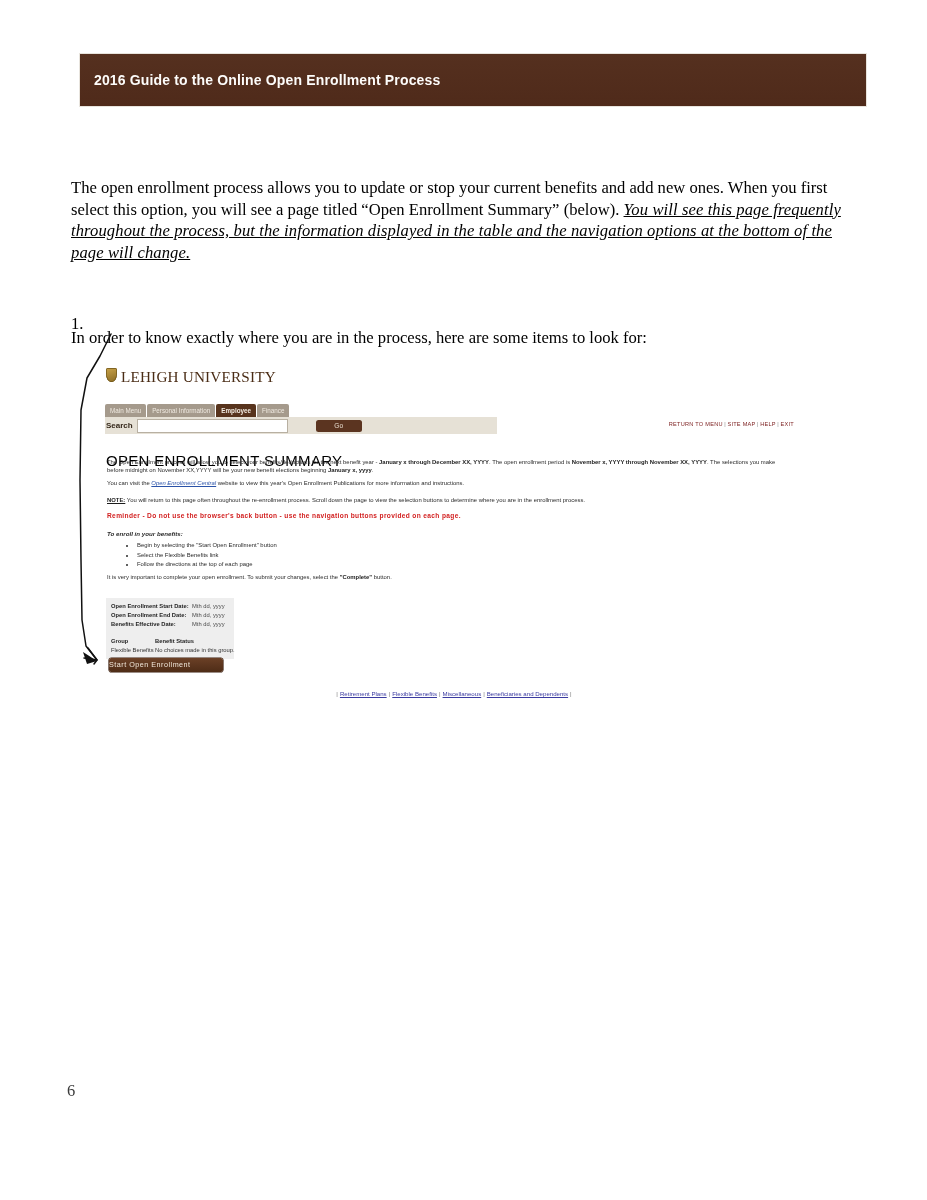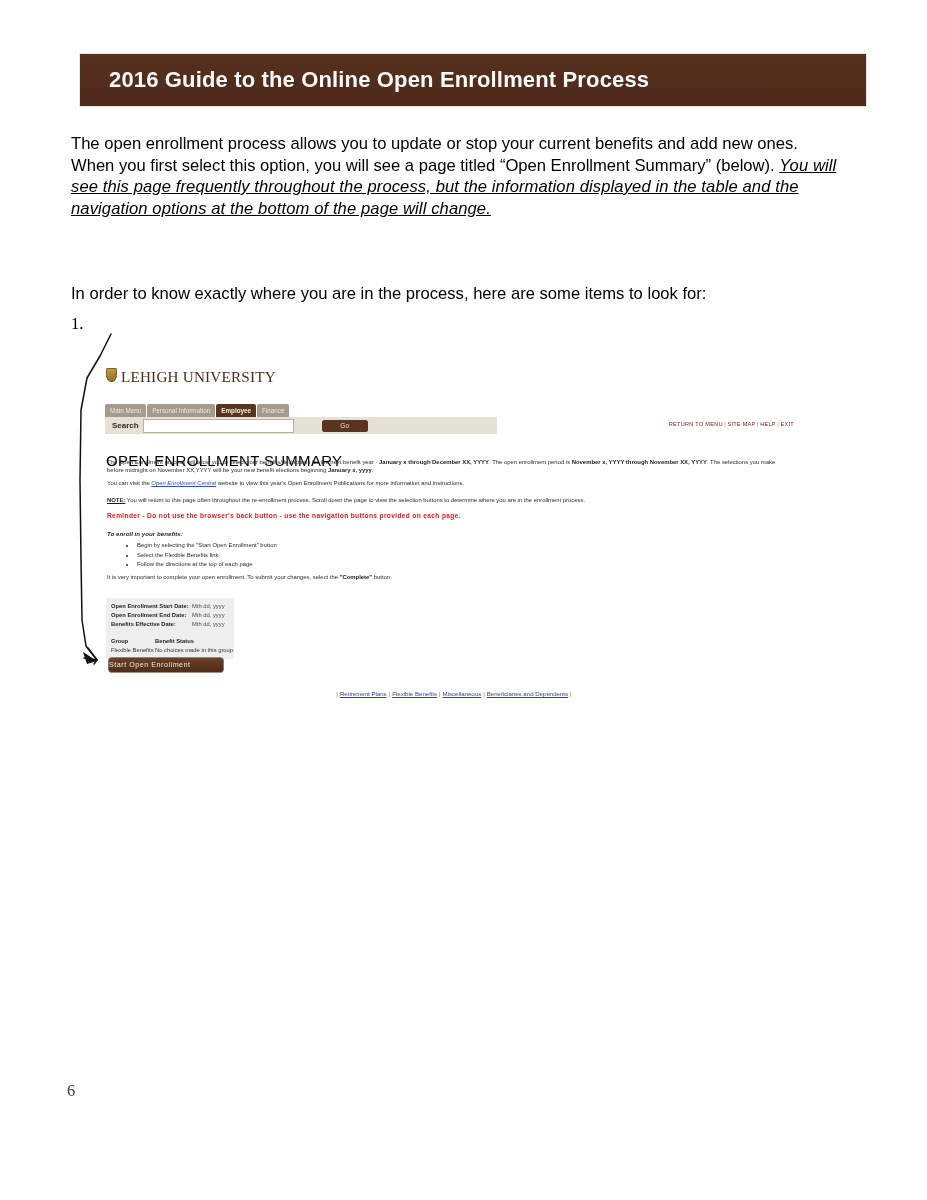--- a/index.html
+++ b/index.html
@@ -32,33 +32,34 @@
     background: #5a2d1c;
     background: linear-gradient(#55301f, #4f2a1a);
     display: flex;
     align-items: center;
     box-shadow: 0 0 0 1px #e8e4dd;
   }
   #title-banner .title-text {
     color: #fdfcfa;
     font-family: "Liberation Sans", sans-serif;
     font-weight: bold;
-    font-size: 22px;
+    font-size: 14px;
     letter-spacing: 0.15px;
-    padding-left: 29px;
+    padding-left: 14px;
   }
 
   
   .doc-para {
     position: absolute;
-    font-family: Liberation Sans, sans-serif;
+    font-family: Liberation Serif, serif;
     font-size: 16.6px;
     line-height: 21.5px;
     color: #000;
     text-align: left;
+    margin-top: 44px;
   }
   #para-intro {
     left: 71px;
     top: 133px;
     width: 772px;
   }
   #para-intro .emph {
     font-style: italic;
     text-decoration: underline;
     letter-spacing: 0.1px;
@@ -169,21 +170,21 @@
     width: 392px;
     height: 17px;
     background: #e6e1d6;
     display: flex;
     align-items: center;
   }
   .search-label {
     font-size: 8px;
     font-weight: bold;
     color: #35281b;
-    padding: 0 4px 0 7px;
+    padding: 0 4px 0 1px;
   }
   .search-input {
     width: 145px;
     height: 10px;
     background: #ffffff;
     border: 0.6px solid #b8b0a2;
     margin-right: 28px;
   }
   .go-button {
     width: 46px;

